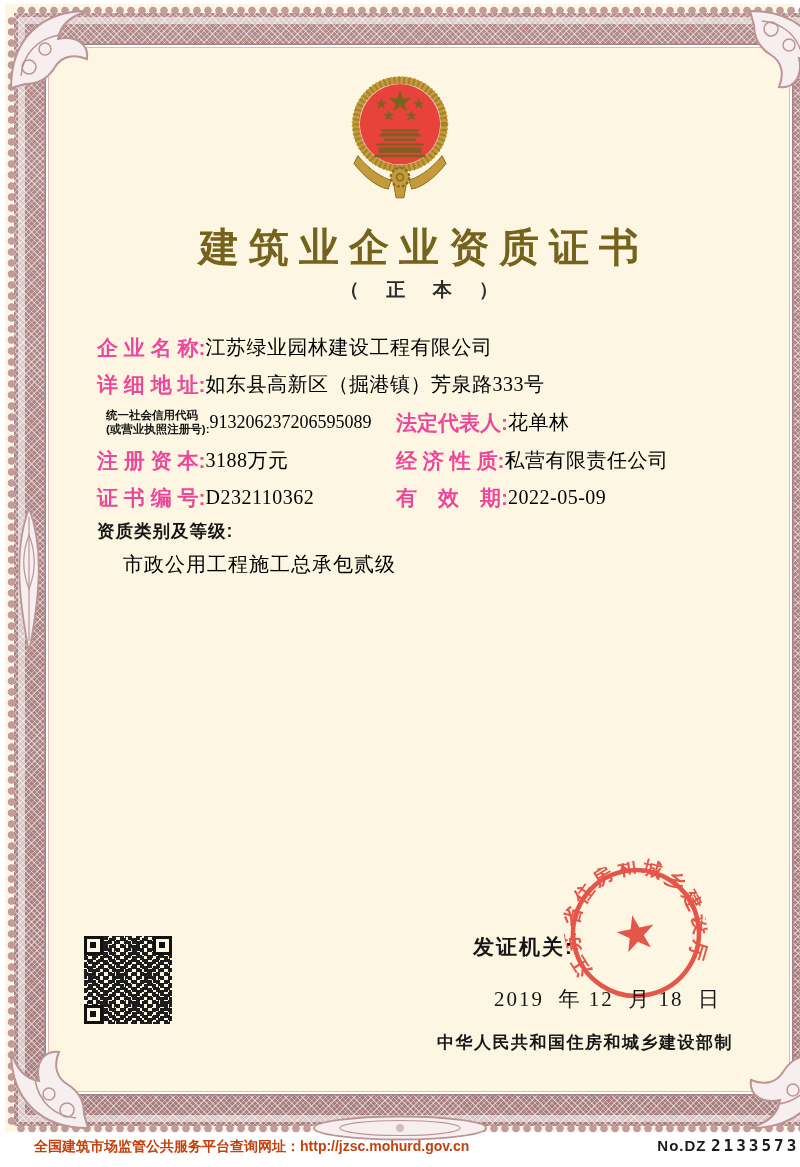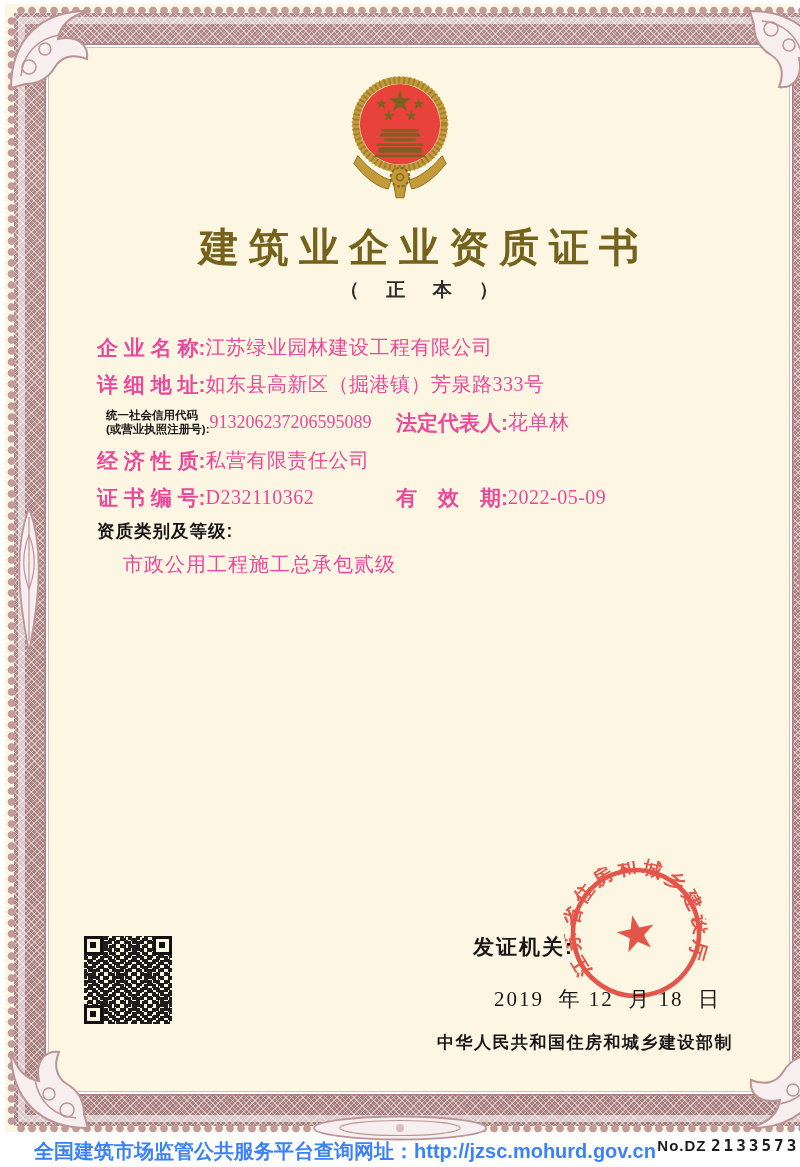--- a/index.html
+++ b/index.html
@@ -39,21 +39,21 @@
   .content{position:absolute;inset:0;z-index:6;}
   .emblem{position:absolute;left:351px;top:72px;}
   .title{position:absolute;left:0;right:0;top:220px;text-align:center;font-size:40px;font-weight:800;
      letter-spacing:10px;color:#75621c;font-family:"DejaVu Sans",sans-serif;text-indent:10px;}
   .subtitle{position:absolute;left:0;right:0;top:277px;text-align:center;font-size:19px;font-weight:600;
      letter-spacing:11px;color:#2b2b2b;text-indent:11px;}
   .fields{position:absolute;left:97px;top:329px;right:55px;}
   .frow{display:flex;align-items:center;height:37px;}
   .frow.tall{height:39px;}
   .lbl{font-weight:700;font-size:21px;color:#ec4899;white-space:pre;flex:none;}
-  .val{font-size:20px;font-family:"Liberation Serif",serif;color:#ec4899;letter-spacing:.5px;white-space:pre;}
+  .val{font-size:20px;font-family:"Liberation Serif",serif;color:#000000;letter-spacing:.5px;white-space:pre;}
   .pair1{display:flex;align-items:center;width:299px;flex:none;}
   .cc-lbl{font-size:11.5px;font-weight:700;line-height:1.2;white-space:nowrap;flex:none;color:#151515;margin-left:9px;}
   .cc-val{font-size:18px;font-family:"Liberation Serif",serif;letter-spacing:0;}
   .qual-lbl{font-size:17.5px;font-weight:700;letter-spacing:1px;color:#151515;}
   .qual-row{height:30px;}
   .qual-val{font-size:20px;font-family:"Liberation Serif",serif;margin-left:26px;letter-spacing:1px;}
   
   .qr{position:absolute;left:84px;top:936px;width:88px;height:88px;
       background:
        repeating-conic-gradient(#1d1d1d 0% 25%,transparent 0% 50%) 0px 0px/8px 8px,
@@ -61,21 +61,21 @@
   .finder{position:absolute;width:19px;height:19px;border:3.5px solid #111;background:#fcf6e2;box-sizing:border-box;}
   .finder::after{content:"";position:absolute;left:3px;top:3px;width:6px;height:6px;background:#111;}
   .f-tl{left:0;top:0;} .f-tr{right:0;top:0;} .f-bl{left:0;bottom:0;}
   .authority{position:absolute;left:473px;top:933px;font-size:21px;font-weight:700;letter-spacing:2px;}
   .seal{position:absolute;left:565px;top:862px;width:142px;height:142px;transform:rotate(-12deg);
         mix-blend-mode:multiply;opacity:.92;}
   .date-line{position:absolute;left:494px;top:985px;font-size:21px;font-family:"Liberation Serif",serif;
         white-space:pre;letter-spacing:2px;}
   .made-by{position:absolute;left:437px;top:1031px;font-size:17px;font-weight:700;letter-spacing:1.5px;}
   
-  .footer-left{position:absolute;left:34px;top:1138px;font-size:20px;font-weight:600;color:#3b82f6;}
+  .footer-left{position:absolute;left:34px;top:1138px;font-size:14px;font-weight:600;color:#c2410c;}
   .footer-right{position:absolute;right:26px;top:1136px;color:#1c1c1c;}
   .serial-prefix{font-size:15px;font-weight:700;letter-spacing:1px;}
   .serial-num{font-size:16px;font-family:"DejaVu Sans Mono",monospace;letter-spacing:3px;font-weight:600;margin-top:28px;}
 </style>
 </head>
 <body>
 
 <div class="page">
 
   <svg width="0" height="0" style="position:absolute">
@@ -194,20 +194,24 @@
           <span class="cc-lbl">
             <span>统一社会信用代码</span><br>
             <span>(或营业执照注册号):</span>
           </span>
           <span class="val cc-val">913206237206595089</span>
         </span>
         <span class="lbl">法定代表人:</span>
         <span class="val">花单林</span>
       </div>
       <div class="frow">
+        <span class="pair1">
+          <span class="lbl">注 册 资 本:</span>
+          <span class="val">3188万元</span>
+        </span>
         <span class="lbl">经 济 性 质:</span>
         <span class="val">私营有限责任公司</span>
       </div>
       <div class="frow">
         <span class="pair1">
           <span class="lbl">证 书 编 号:</span>
           <span class="val">D232110362</span>
         </span>
         <span class="lbl">有　效　期:</span>
         <span class="val">2022-05-09</span>

